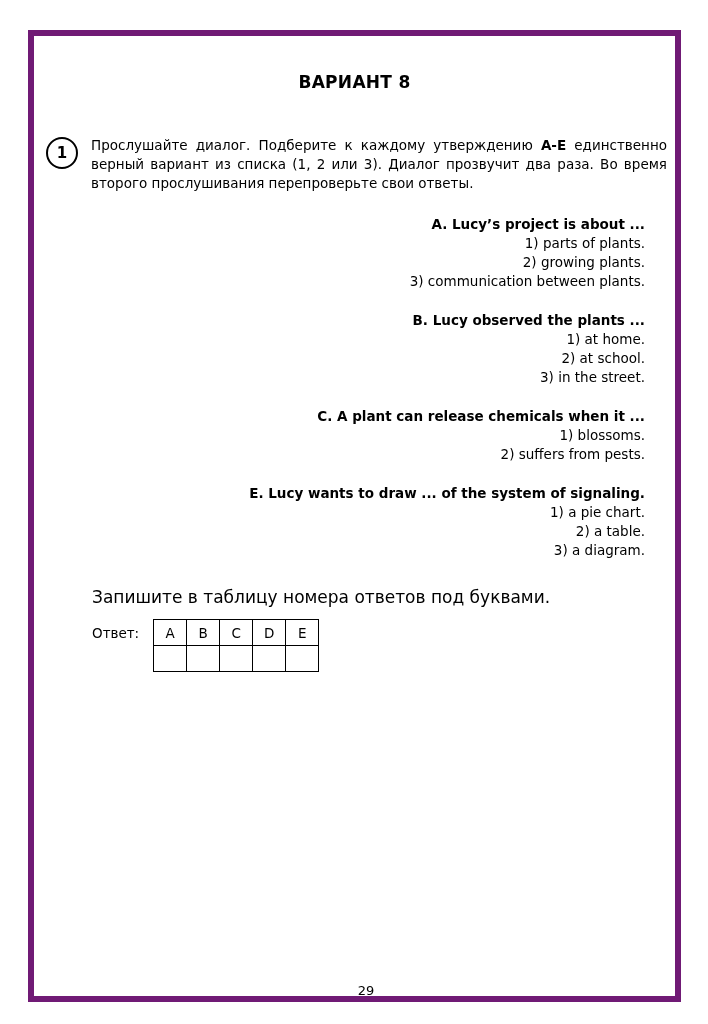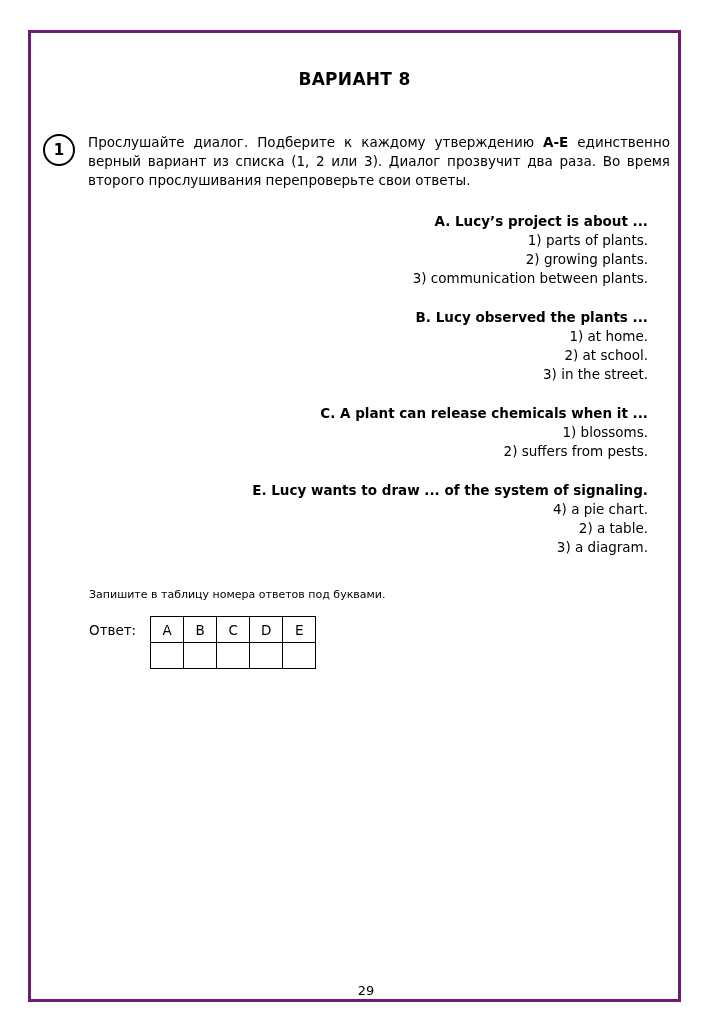--- a/index.html
+++ b/index.html
@@ -12,21 +12,21 @@
     font-family: "DejaVu Sans", sans-serif;
     position: relative;
     overflow: hidden;
   }
   .page-border {
     position: absolute;
     left: 28px;
     top: 30px;
     right: 27px;
     bottom: 22px;
-    border: 3px solid #701a75;
+    border: 6px solid #701a75;
     padding: 36px 0 0 0;
   }
   .title {
     margin: 0;
     font-size: 17px;
     font-weight: bold;
     text-align: center;
     letter-spacing: 0.3px;
   }
   .task-row {
@@ -65,21 +65,21 @@
     font-weight: bold;
     font-size: 13.5px;
     line-height: 19px;
   }
   .q-option {
     font-size: 13.5px;
     line-height: 19px;
   }
   .answer-instruction {
     margin: 28px 30px 0 58px;
-    font-size: 11px;
+    font-size: 17px;
     line-height: 19px;
   }
   .answer-row {
     display: flex;
     align-items: flex-start;
     margin: 12px 0 0 58px;
   }
   .answer-label {
     font-size: 13.5px;
     line-height: 19px;
@@ -136,21 +136,21 @@
 
     <div class="question">
       <div class="q-heading">C. A plant can release chemicals when it ...</div>
       <div class="q-option">1) blossoms.</div>
       <div class="q-option">2) suffers from pests.</div>
     </div>
 
 
     <div class="question">
       <div class="q-heading">E. Lucy wants to draw ... of the system of signaling.</div>
-      <div class="q-option">4) a pie chart.</div>
+      <div class="q-option">1) a pie chart.</div>
       <div class="q-option">2) a table.</div>
       <div class="q-option">3) a diagram.</div>
     </div>
 
   </div>
 
   <p class="answer-instruction">Запишите в таблицу номера ответов под буквами.</p>
 
   <div class="answer-row">
     <span class="answer-label">Ответ:</span>

